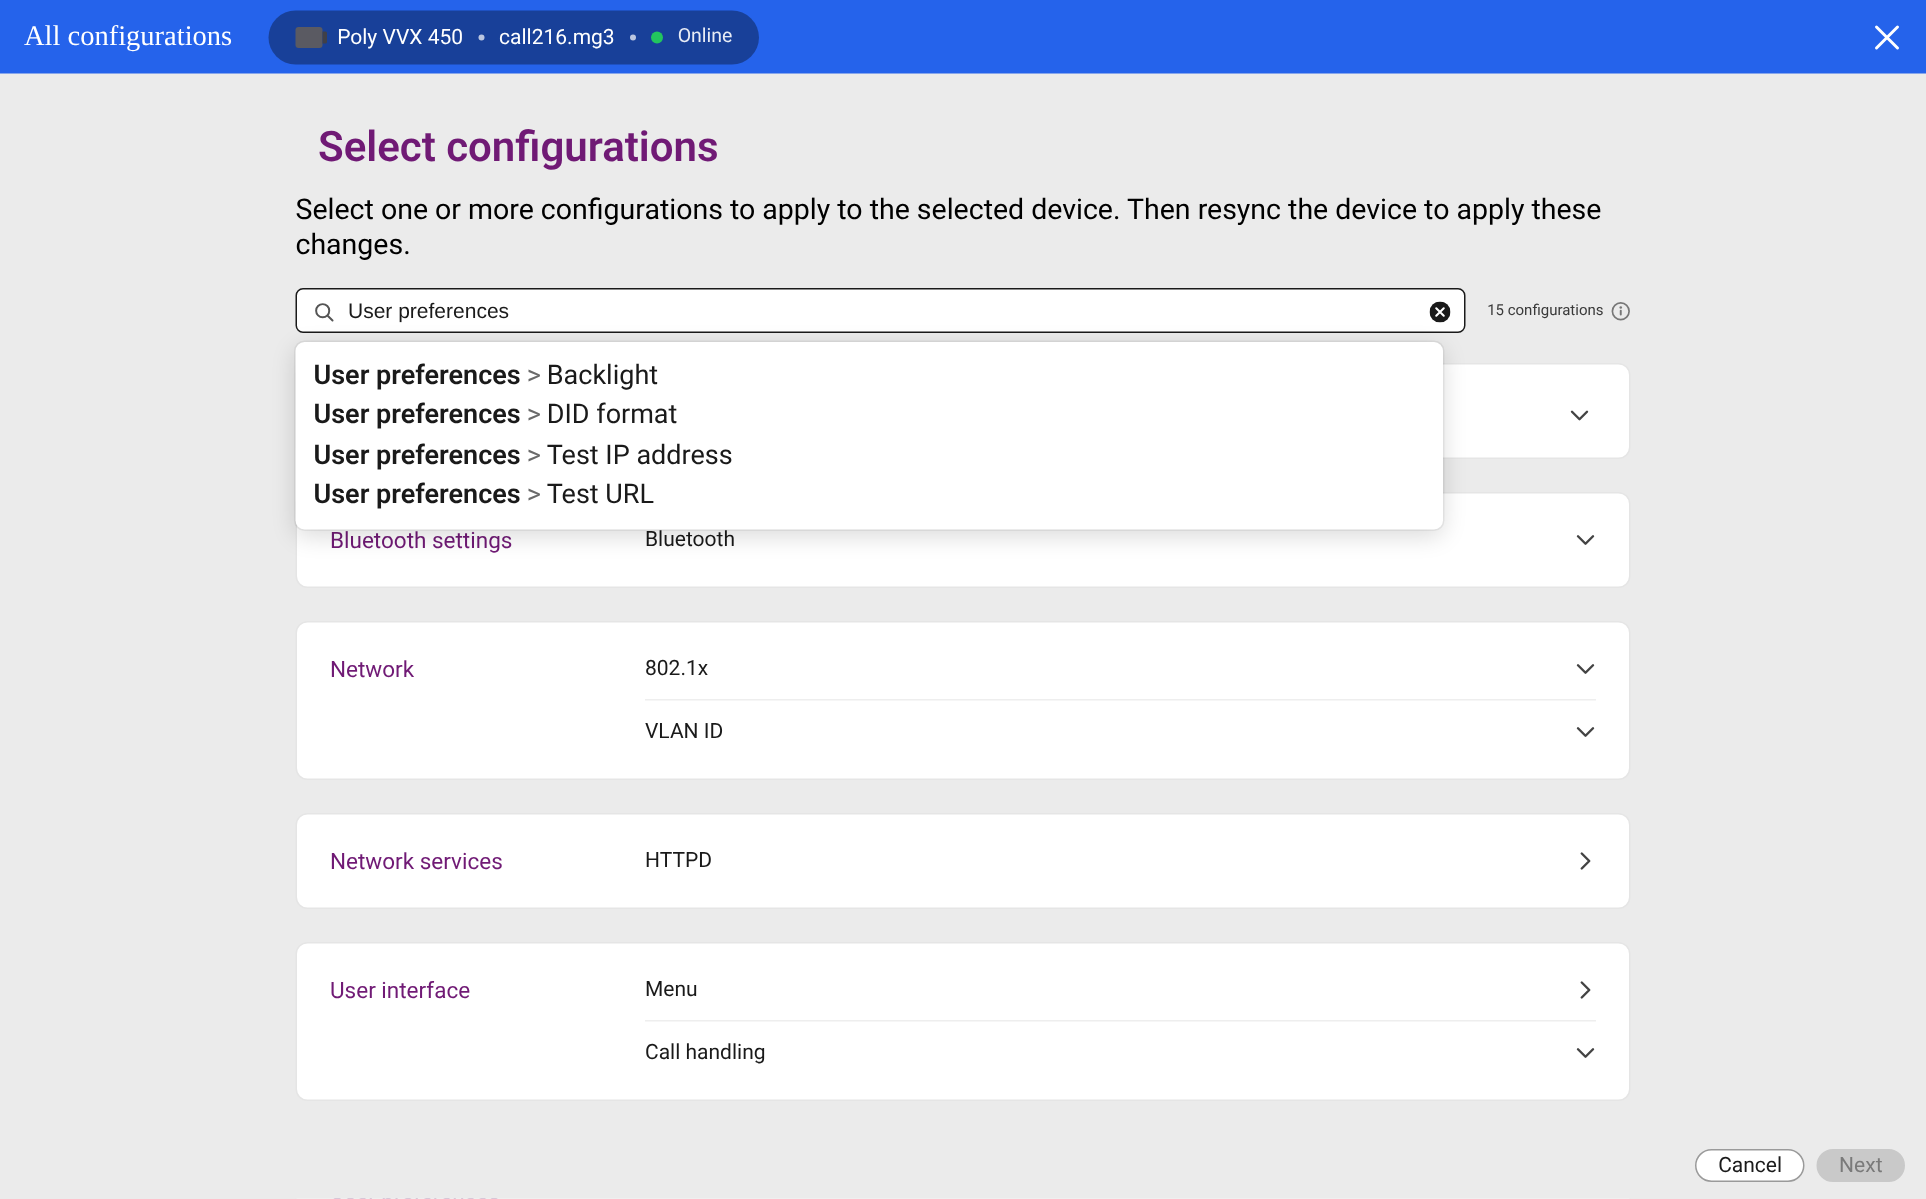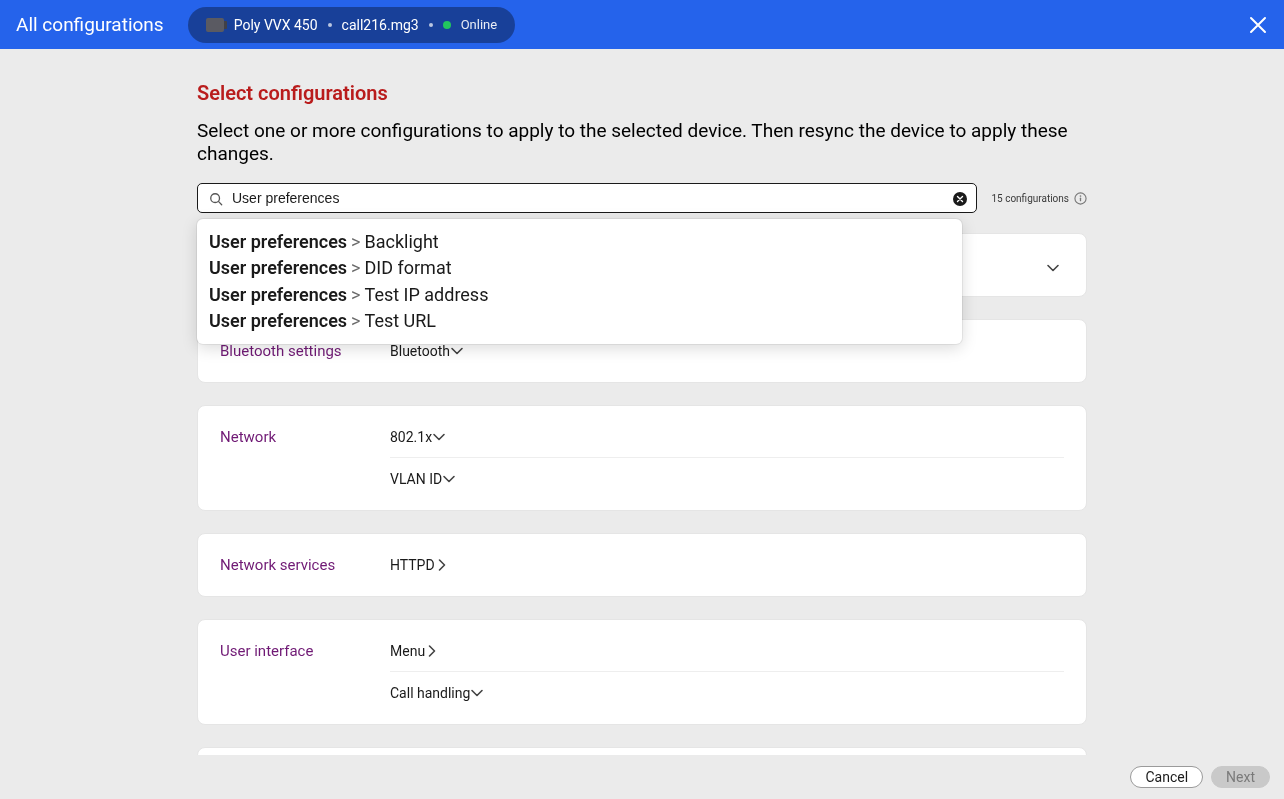--- a/index.html
+++ b/index.html
@@ -21,20 +21,21 @@
       display: flex;
       align-items: center;
       padding: 0 16px;
       position: relative;
     }
     .topbar-title {
       color: #ffffff;
       font-size: 19px;
       font-weight: 400;
       margin-right: 24px;
+      font-family: Liberation Serif, serif;
     }
     .device-pill {
       background: rgba(0,0,0,0.35);
       border-radius: 18px;
       height: 36px;
       display: flex;
       align-items: center;
       padding: 0 18px;
       gap: 10px;
       color: #ffffff;
@@ -87,24 +88,25 @@
       padding: 32px 0 80px 0;
       height: calc(100% - 49px);
       overflow: hidden;
     }
     .content {
       width: 890px;
       margin: 0 auto;
       position: relative;
     }
     .page-title {
-      font-size: 20px;
+      font-size: 28px;
       font-weight: 650;
-      color: #b91c1c;
+      color: #701a75;
       margin-bottom: 14px;
+      margin-left: 15px;
     }
     .page-subtitle {
       font-size: 19px;
       color: #000000;
       margin-bottom: 18px;
     }
     .search-row {
       display: flex;
       align-items: center;
       gap: 14px;
@@ -202,25 +204,27 @@
       color: #701a75;
       flex-shrink: 0;
     }
     .section-items {
       flex: 1;
       padding: 10px 22px 10px 0;
     }
     .config-row {
       display: flex;
       align-items: center;
+      justify-content: space-between;
       height: 42px;
       font-size: 14px;
       color: #1a1a1a;
       border-bottom: 1px solid #eeeeee;
       cursor: pointer;
+      margin-left: 40px;
     }
     .config-row:last-child {
       border-bottom: none;
     }
     .row-icon {
       width: 14px;
       height: 14px;
       flex-shrink: 0;
     }
     .placeholder-card {

